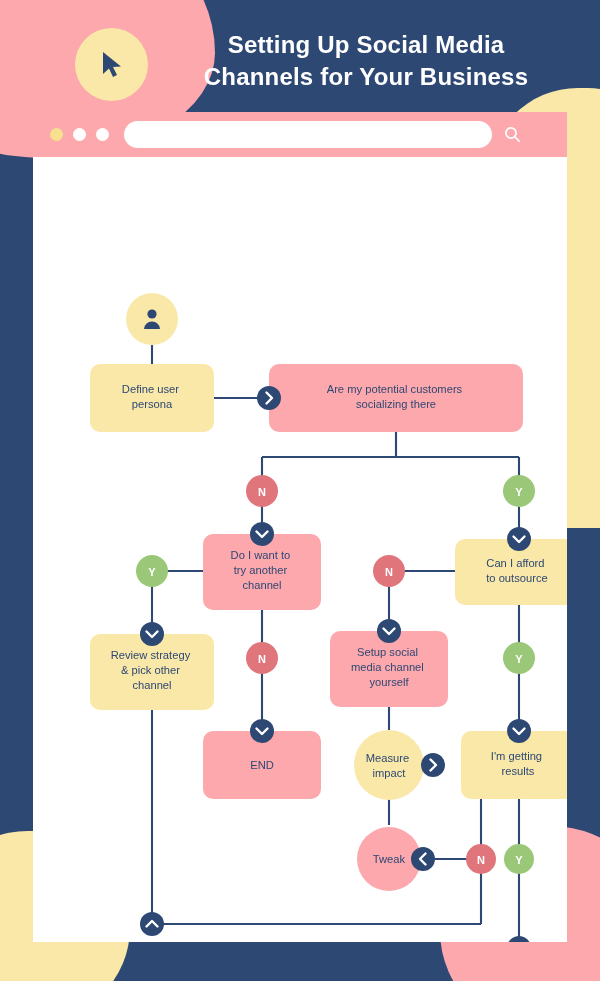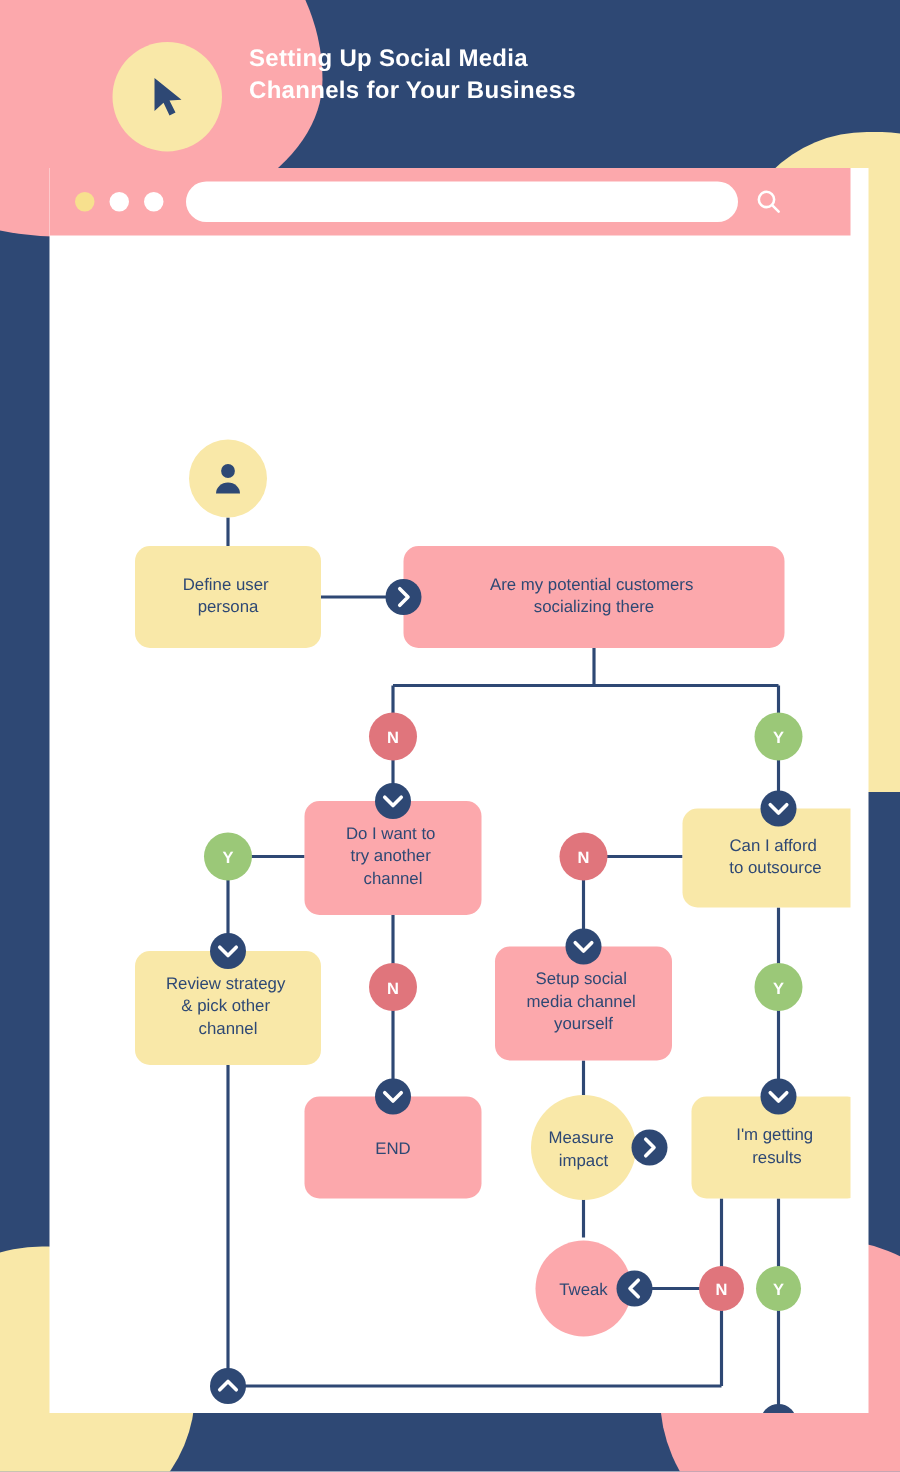--- a/index.html
+++ b/index.html
@@ -18,28 +18,29 @@
   #blob-pink-br{right:-60px;bottom:-55px;width:220px;height:210px;background:#FCA8AC;border-radius:50%;}
 
   
   #header{position:absolute;left:0;top:0;width:600px;height:112px;}
   #header-badge{
     position:absolute;left:75px;top:28px;width:73px;height:73px;border-radius:50%;
     background:#F9E8A8;display:flex;align-items:center;justify-content:center;
   }
   #header-title{
     position:absolute;left:166px;top:29px;width:400px;
-    color:#FFFFFF;font-size:16px;line-height:1.33;font-weight:600;letter-spacing:.2px;
+    color:#FFFFFF;font-size:24px;line-height:1.33;font-weight:600;letter-spacing:.2px;
     white-space:pre-line;
+    text-align:center;
   }
 
   
   #browser-card{
     position:absolute;left:33px;top:112px;width:534px;height:830px;
-    background:#FFFFFF;overflow:hidden;padding-left:12px;
+    background:#FFFFFF;overflow:hidden;
   }
   #browser-bar{
     position:absolute;left:0;top:0;width:534px;height:45px;background:#FCA8AC;
     display:flex;align-items:center;
   }
   .dot{width:13px;height:13px;border-radius:50%;margin-left:10px;}
   .dot:first-of-type{margin-left:17px;}
   #dot-1{background:#F7E08E;}
   #dot-2,#dot-3{background:#FFFFFF;}
   #url-bar{

